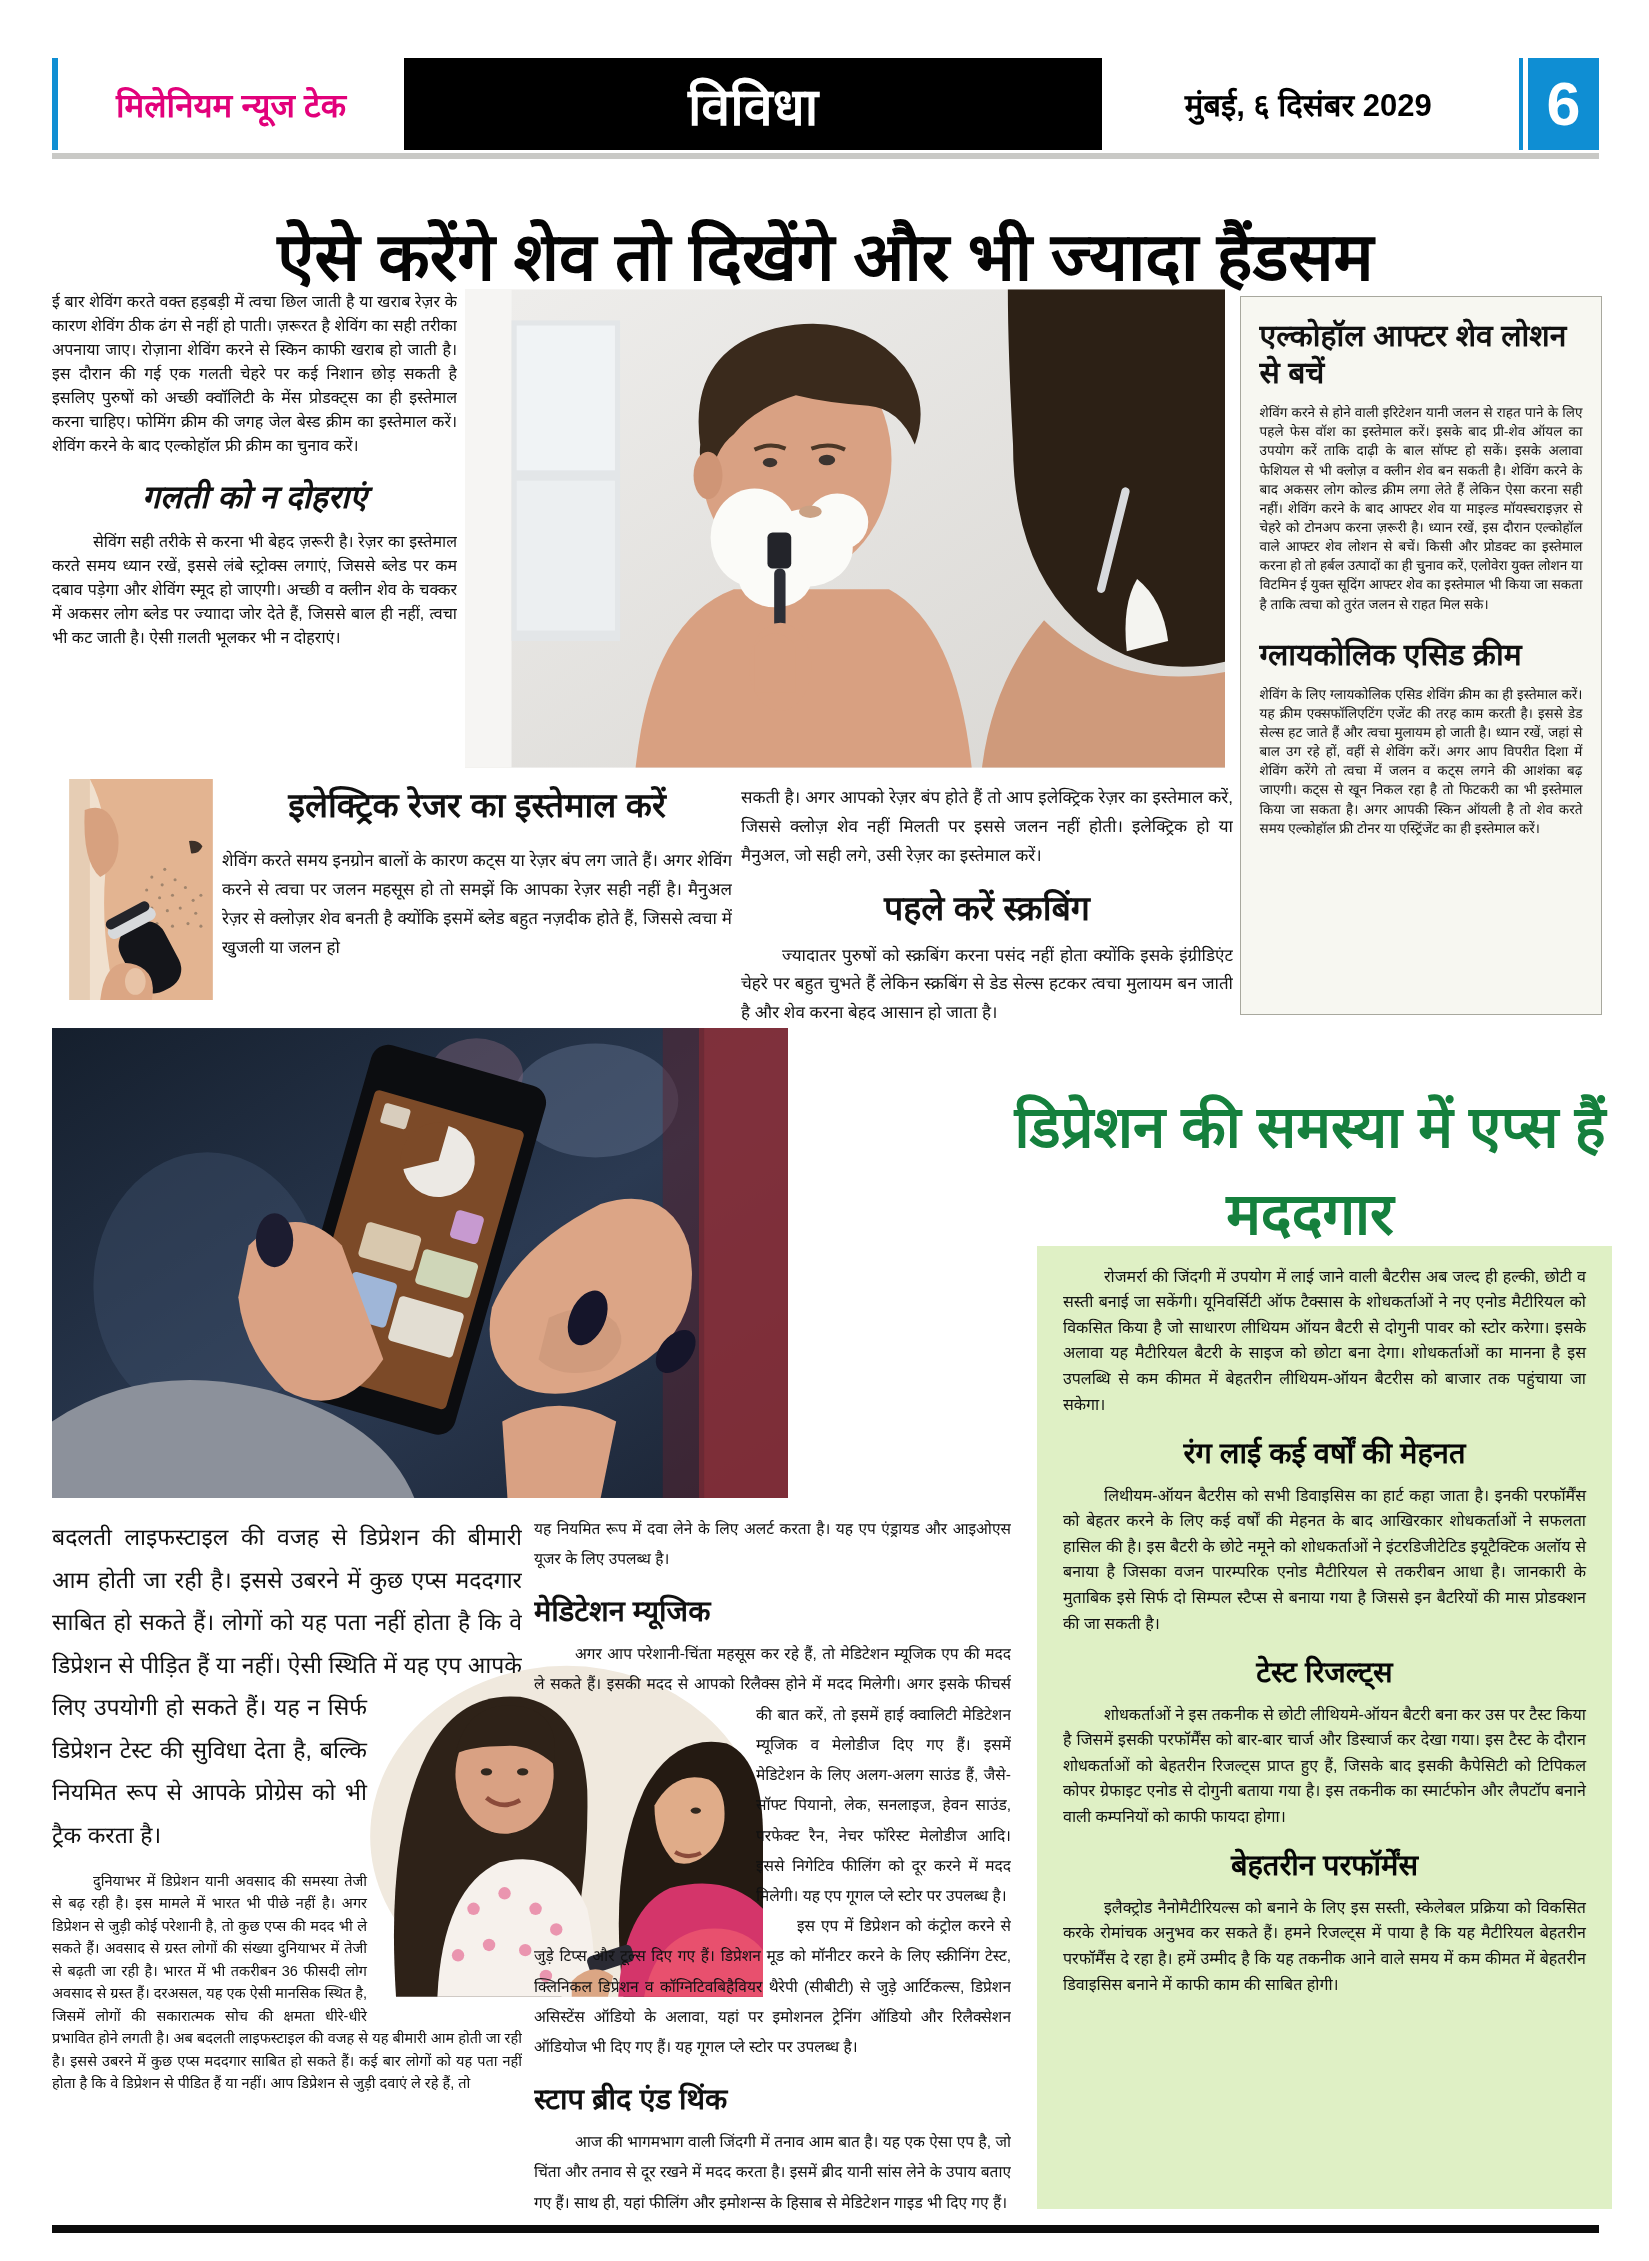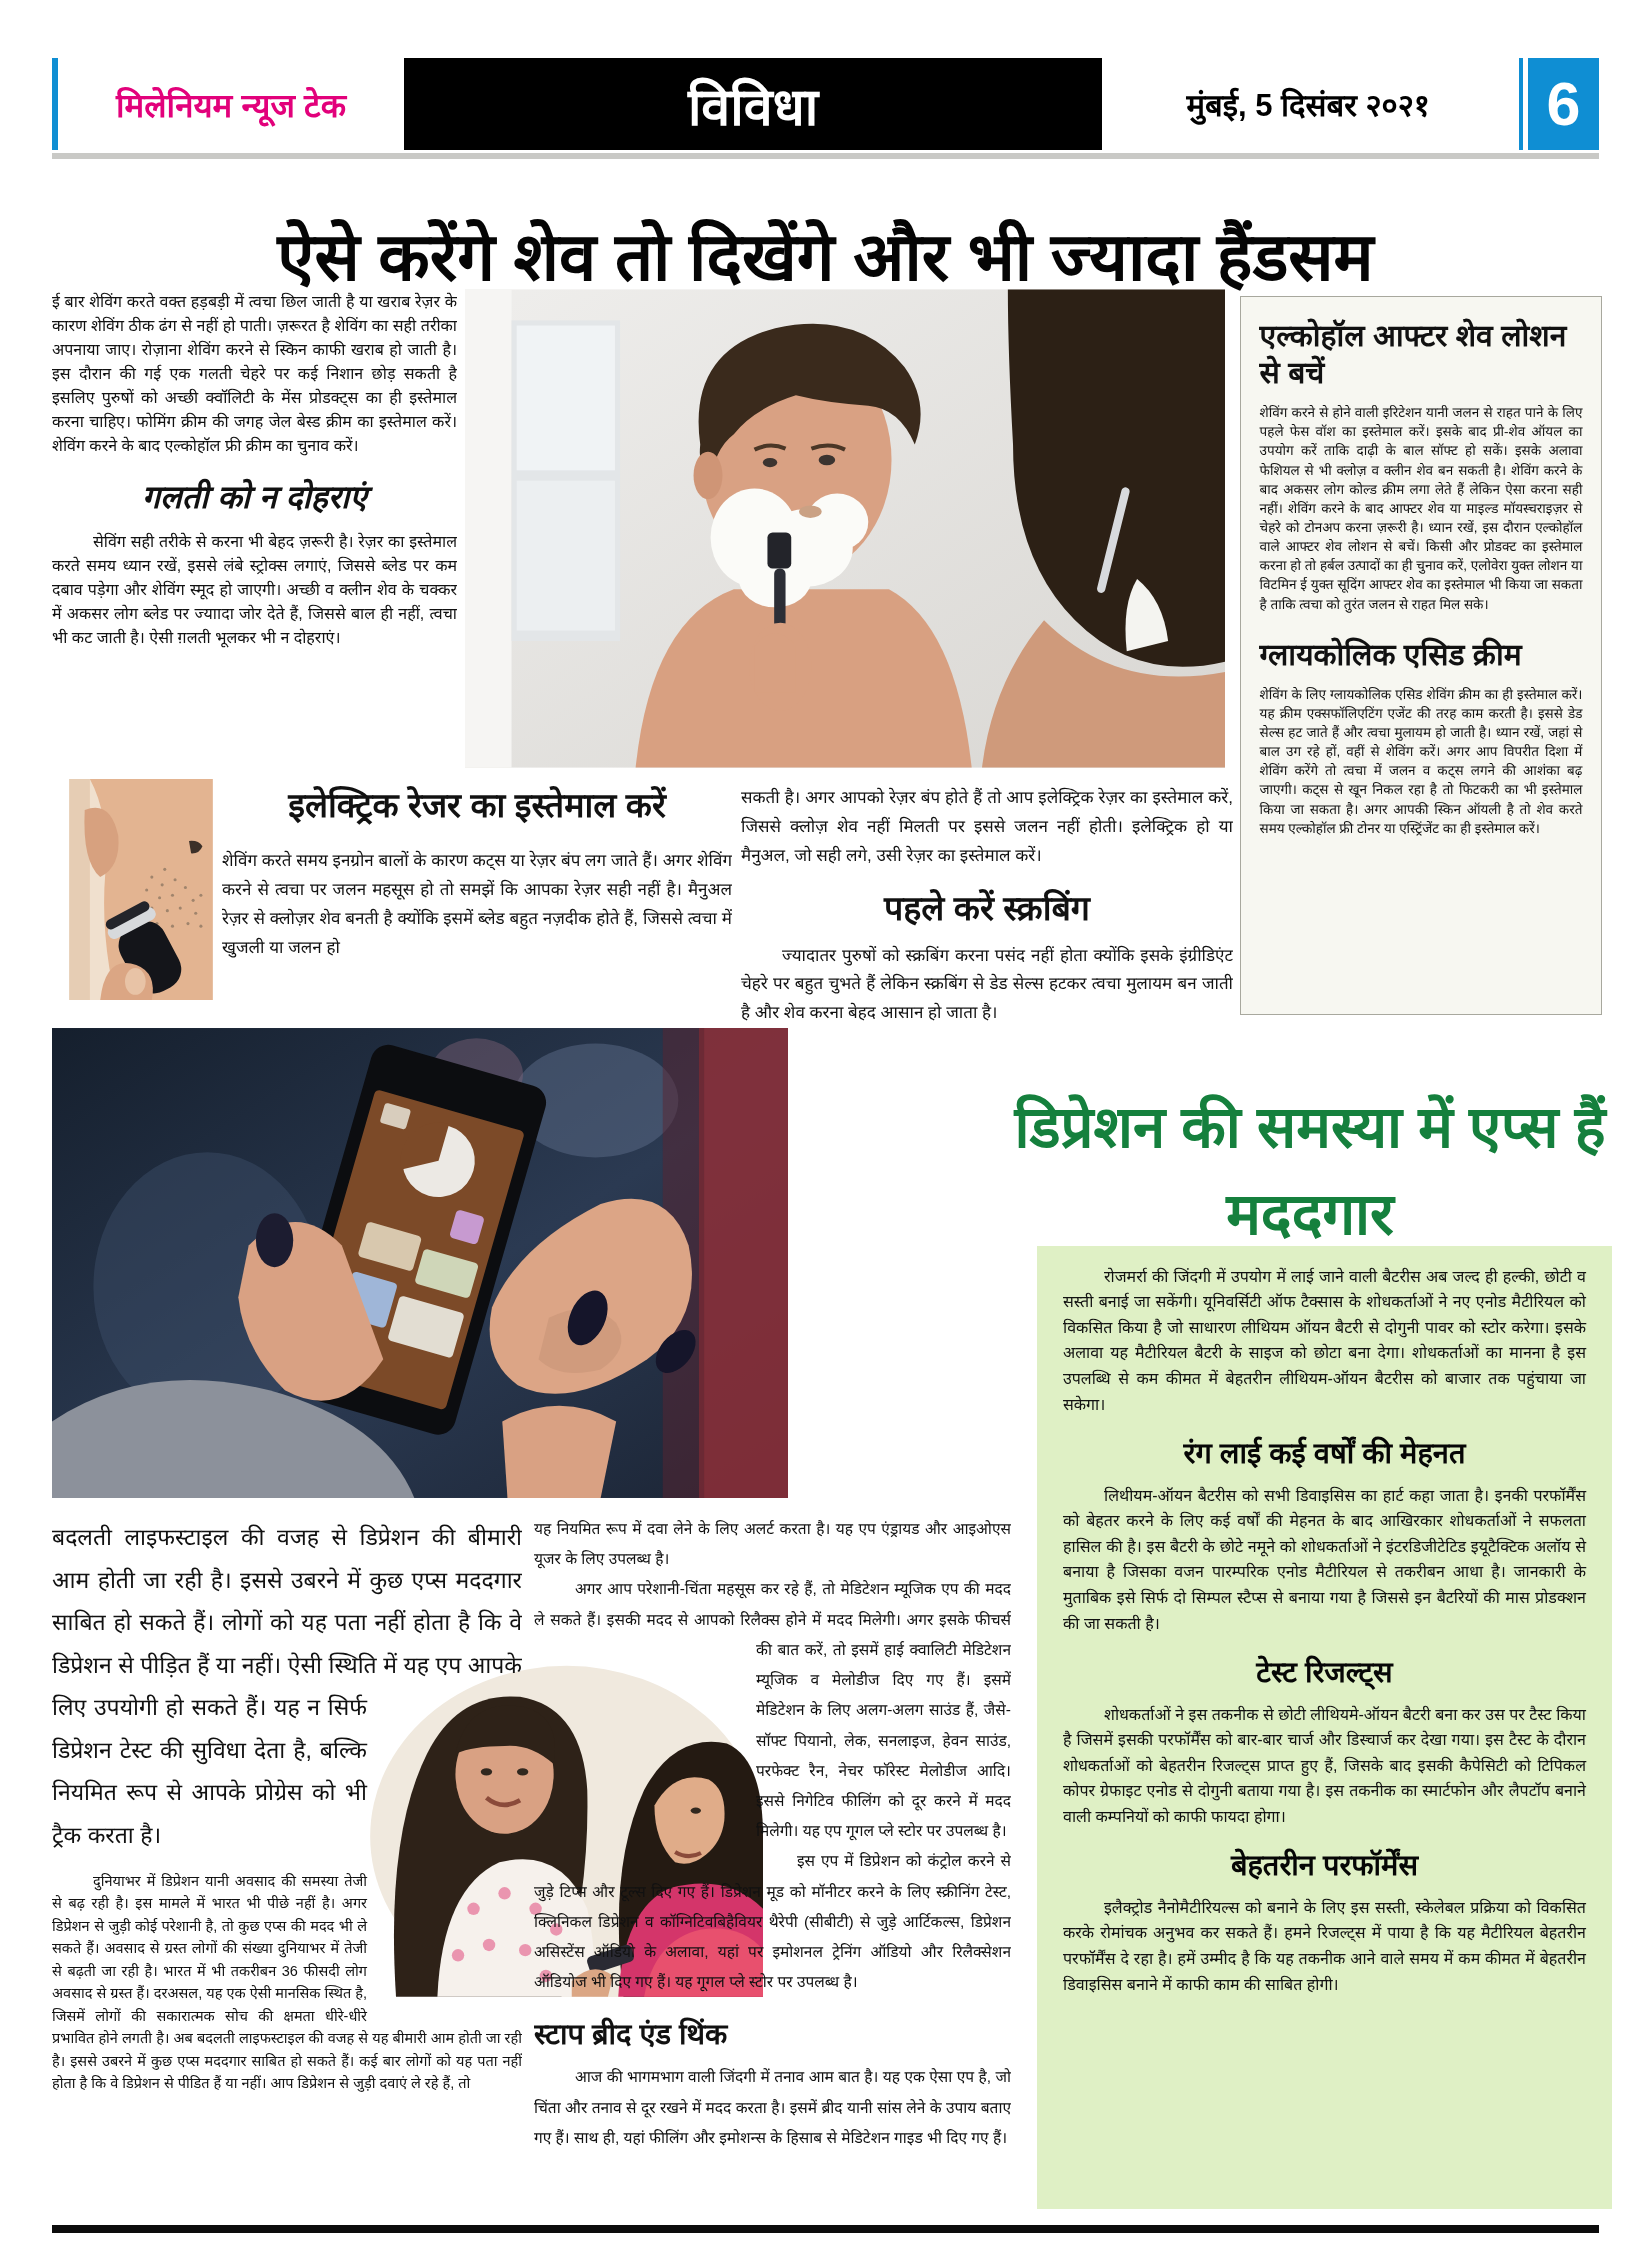--- a/index.html
+++ b/index.html
@@ -78,21 +78,21 @@
 <div class="page">
 
   <header class="mast">
     <div class="m-logo">
       <span>मिलेनियम न्यूज टेक</span>
     </div>
     <div class="m-section">
       <span>विविधा</span>
     </div>
     <div class="m-date">
-      <span>मुंबई, 5 दिसंबर २०२१</span>
+      <span>मुंबई, ६ दिसंबर 2029</span>
     </div>
     <div class="m-sep"></div>
     <div class="m-num">
       <span>6</span>
     </div>
   </header>
   <div class="mast-shadow"></div>
 
   <h1 class="headline1">ऐसे करेंगे शेव तो दिखेंगे और भी ज्यादा हैंडसम</h1>
 
@@ -290,20 +290,21 @@
     </svg>
   </div>
 
   <div class="col-l2">
     <p class="lead2"><span>बदलती लाइफस्टाइल की वजह से डिप्रेशन की बीमारी आम होती जा रही है। इससे उबरने में कुछ एप्स मददगार साबित हो सकते हैं। लोगों को यह पता नहीं होता है कि वे डिप्रेशन से पीड़ित हैं या नहीं। ऐसी स्थिति में यह एप</span> <span class="sp-r"></span><span>आपके लिए उपयोगी हो सकते हैं। यह न सिर्फ डिप्रेशन टेस्ट की सुविधा देता है, बल्कि नियमित रूप से आपके प्रोग्रेस को भी ट्रैक करता है।</span></p>
     <p class="b28 ind">दुनियाभर में डिप्रेशन यानी अवसाद की समस्या तेजी से बढ़ रही है। इस मामले में भारत भी पीछे नहीं है। अगर डिप्रेशन से जुड़ी कोई परेशानी है, तो कुछ एप्स की मदद भी ले सकते हैं। अवसाद से ग्रस्त लोगों की संख्या दुनियाभर में तेजी से बढ़ती जा रही है। भारत में भी तकरीबन 36 फीसदी लोग अवसाद से ग्रस्त हैं। दरअसल, यह एक ऐसी मानसिक स्थित है, जिसमें लोगों की सकारात्मक सोच की क्षमता धीरे-धीरे प्रभावित होने लगती है। अब बदलती लाइफस्टाइल की वजह से यह बीमारी आम होती जा रही है। इससे उबरने में कुछ एप्स मददगार साबित हो सकते हैं। कई बार लोगों को यह पता नहीं होता है कि वे डिप्रेशन से पीडित हैं या नहीं। आप डिप्रेशन से जुड़ी दवाएं ले रहे हैं, तो</p>
   </div>
 
   <div class="col-m2">
     <p>यह नियमित रूप में दवा लेने के लिए अलर्ट करता है।  यह एप एंड्रायड और आइओएस यूजर के लिए उपलब्ध है।</p>
+    <h3>मेडिटेशन म्यूजिक</h3>
     <p class="ind"><span>अगर आप परेशानी-चिंता महसूस कर रहे हैं, तो मेडिटेशन म्यूजिक एप की मदद ले सकते हैं। इसकी मदद से आपको रिलैक्स होने में मदद मिलेगी। अगर इसके फीचर्स की बात करें, तो इसमें हाई क्वालिटी</span> <span class="sp-l"></span><span>मेडिटेशन म्यूजिक व मेलोडीज दिए गए हैं। इसमें मेडिटेशन के लिए अलग-अलग साउंड हैं, जैसे- सॉफ्ट पियानो, लेक, सनलाइज, हेवन साउंड, परफेक्ट रैन, नेचर फॉरेस्ट मेलोडीज आदि। इससे निगेटिव फीलिंग को दूर करने में मदद मिलेगी। यह एप गूगल प्ले स्टोर पर उपलब्ध है।</span></p>
     <p class="ind">इस एप में डिप्रेशन को कंट्रोल करने से जुड़े टिप्स और टूल्स दिए गए हैं। डिप्रेशन मूड को मॉनीटर करने के लिए स्क्रीनिंग टेस्ट, क्लिनिकल डिप्रेशन व कॉग्निटिवबिहैवियर थैरेपी (सीबीटी) से जुड़े आर्टिकल्स, डिप्रेशन असिस्टेंस ऑडियो के अलावा, यहां पर इमोशनल ट्रेनिंग ऑडियो और रिलैक्सेशन ऑडियोज भी दिए गए हैं। यह गूगल प्ले स्टोर पर उपलब्ध है।</p>
     <h3>स्टाप ब्रीद एंड थिंक</h3>
     <p class="ind">आज की भागमभाग वाली जिंदगी में तनाव आम बात है। यह एक ऐसा एप है, जो चिंता और तनाव से दूर रखने में मदद करता है। इसमें ब्रीद यानी सांस लेने के उपाय बताए गए हैं। साथ ही, यहां फीलिंग और इमोशन्स के हिसाब से मेडिटेशन गाइड भी दिए गए हैं।</p>
   </div>
 
   <div class="bottom-rule"></div>
 </div>
 
 

